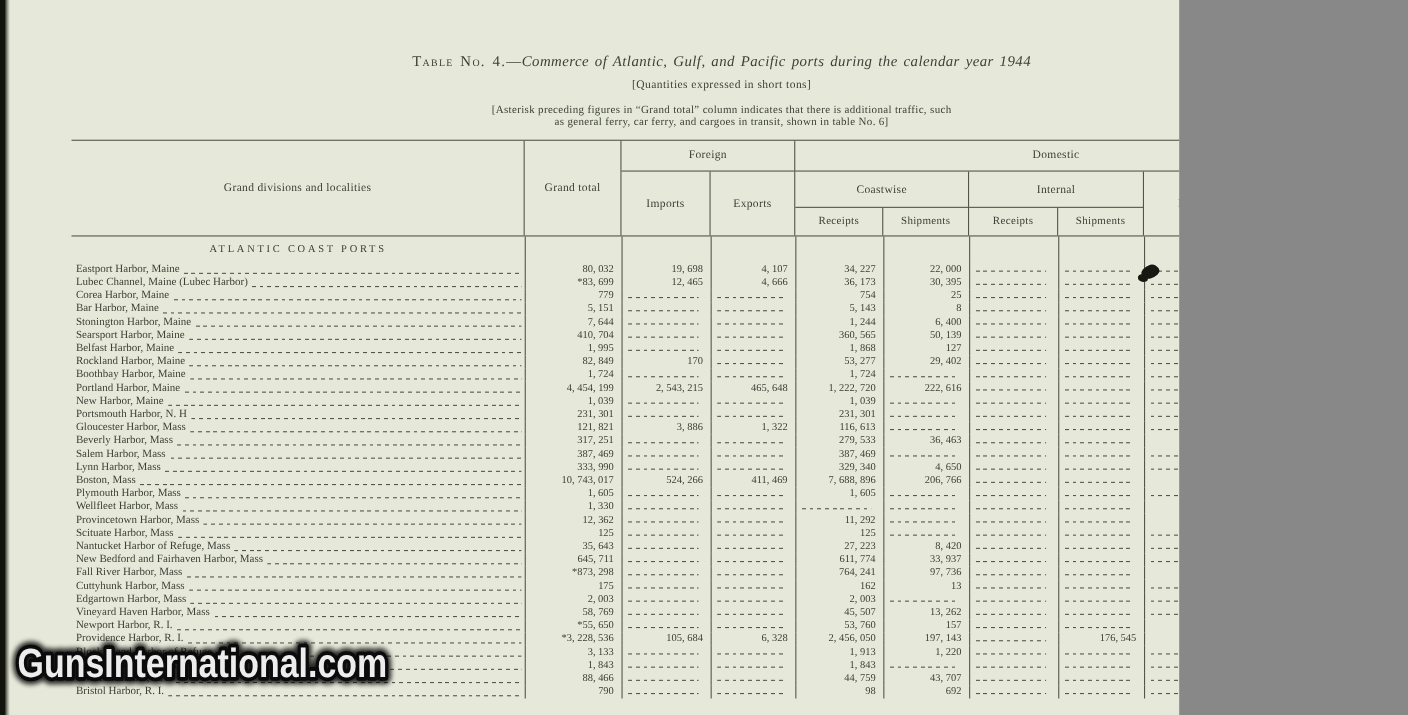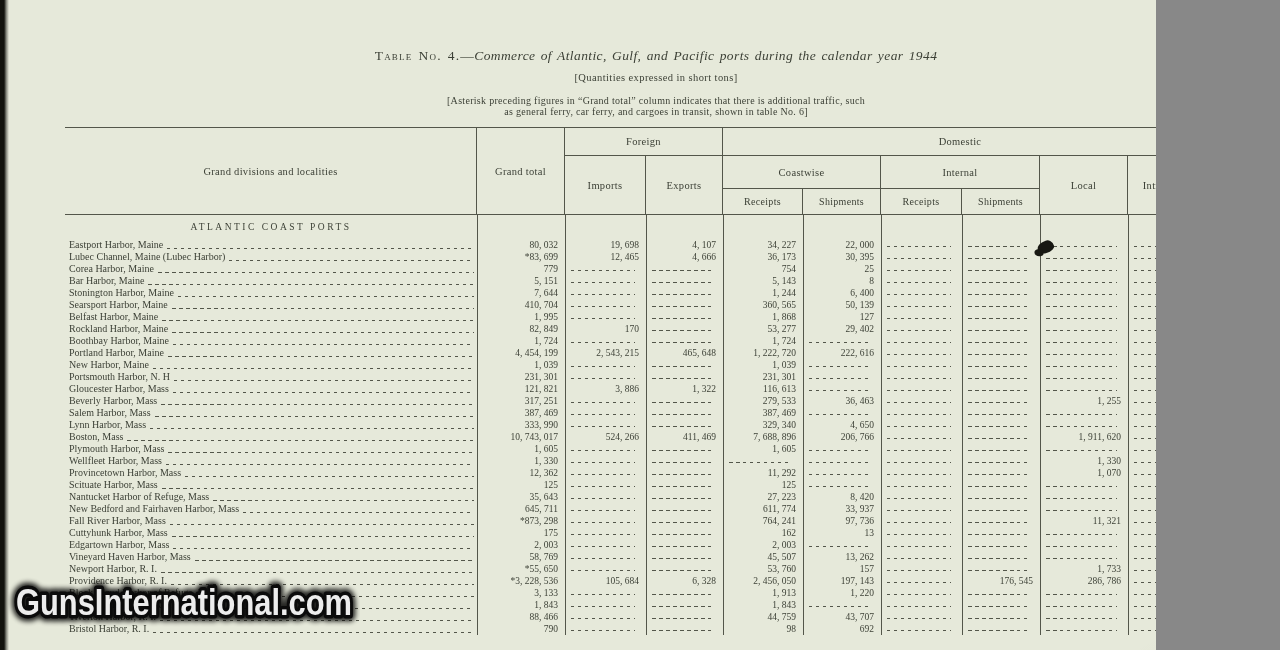--- a/index.html
+++ b/index.html
@@ -1,17 +1,17 @@
 <!DOCTYPE html>
 <html style="--bg: #e6e9da; --ink: #3c4036; --rule: #53564a;"><head>
 <meta charset="utf-8">
 <style>
   html,body{margin:0;padding:0;background:#888;}
   .page{
-    position:relative; width:1156px; height:650px; overflow:hidden;
+    position:relative; width:1072px; height:650px; overflow:hidden;
     background:var(--bg,#e6e9da);
     font-family:"Liberation Serif", serif;
     color:var(--ink,#3c4036);
   }
   
   .left-edge{position:absolute;left:0;top:0;width:9px;height:650px;
     background:linear-gradient(to right,#12130d 0 45%,rgba(18,19,13,.45) 70%,rgba(18,19,13,0) 100%);z-index:6;}
   .vignette{position:absolute;inset:0;pointer-events:none;z-index:5;
     background:radial-gradient(125% 125% at 46% 42%, rgba(0,0,0,0) 62%, rgba(45,45,32,.16) 100%);}
   .ink-blob{position:absolute;left:1037px;top:241px;width:17px;height:12px;background:#181813;

